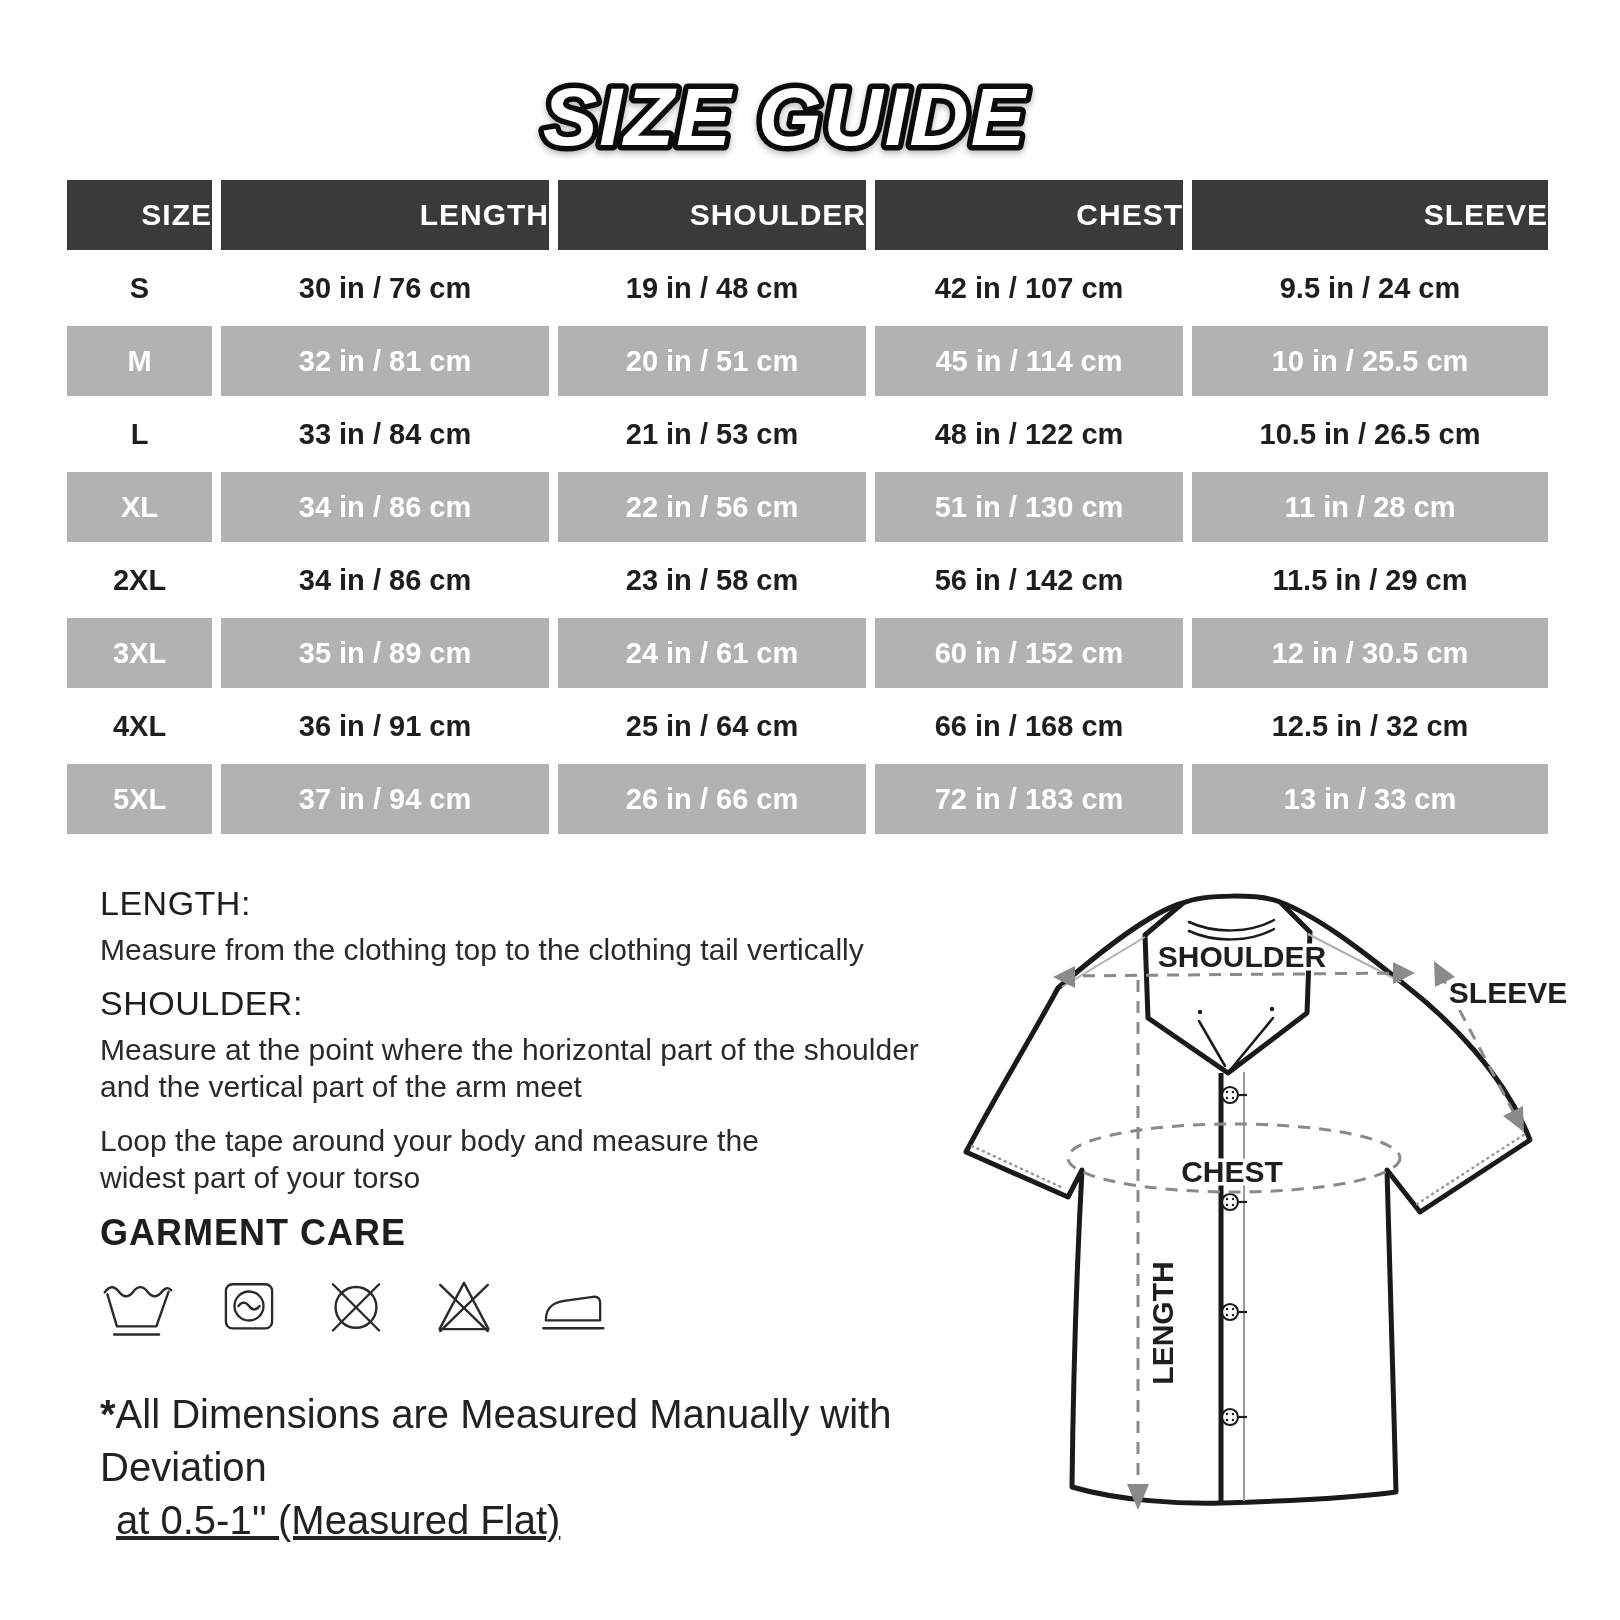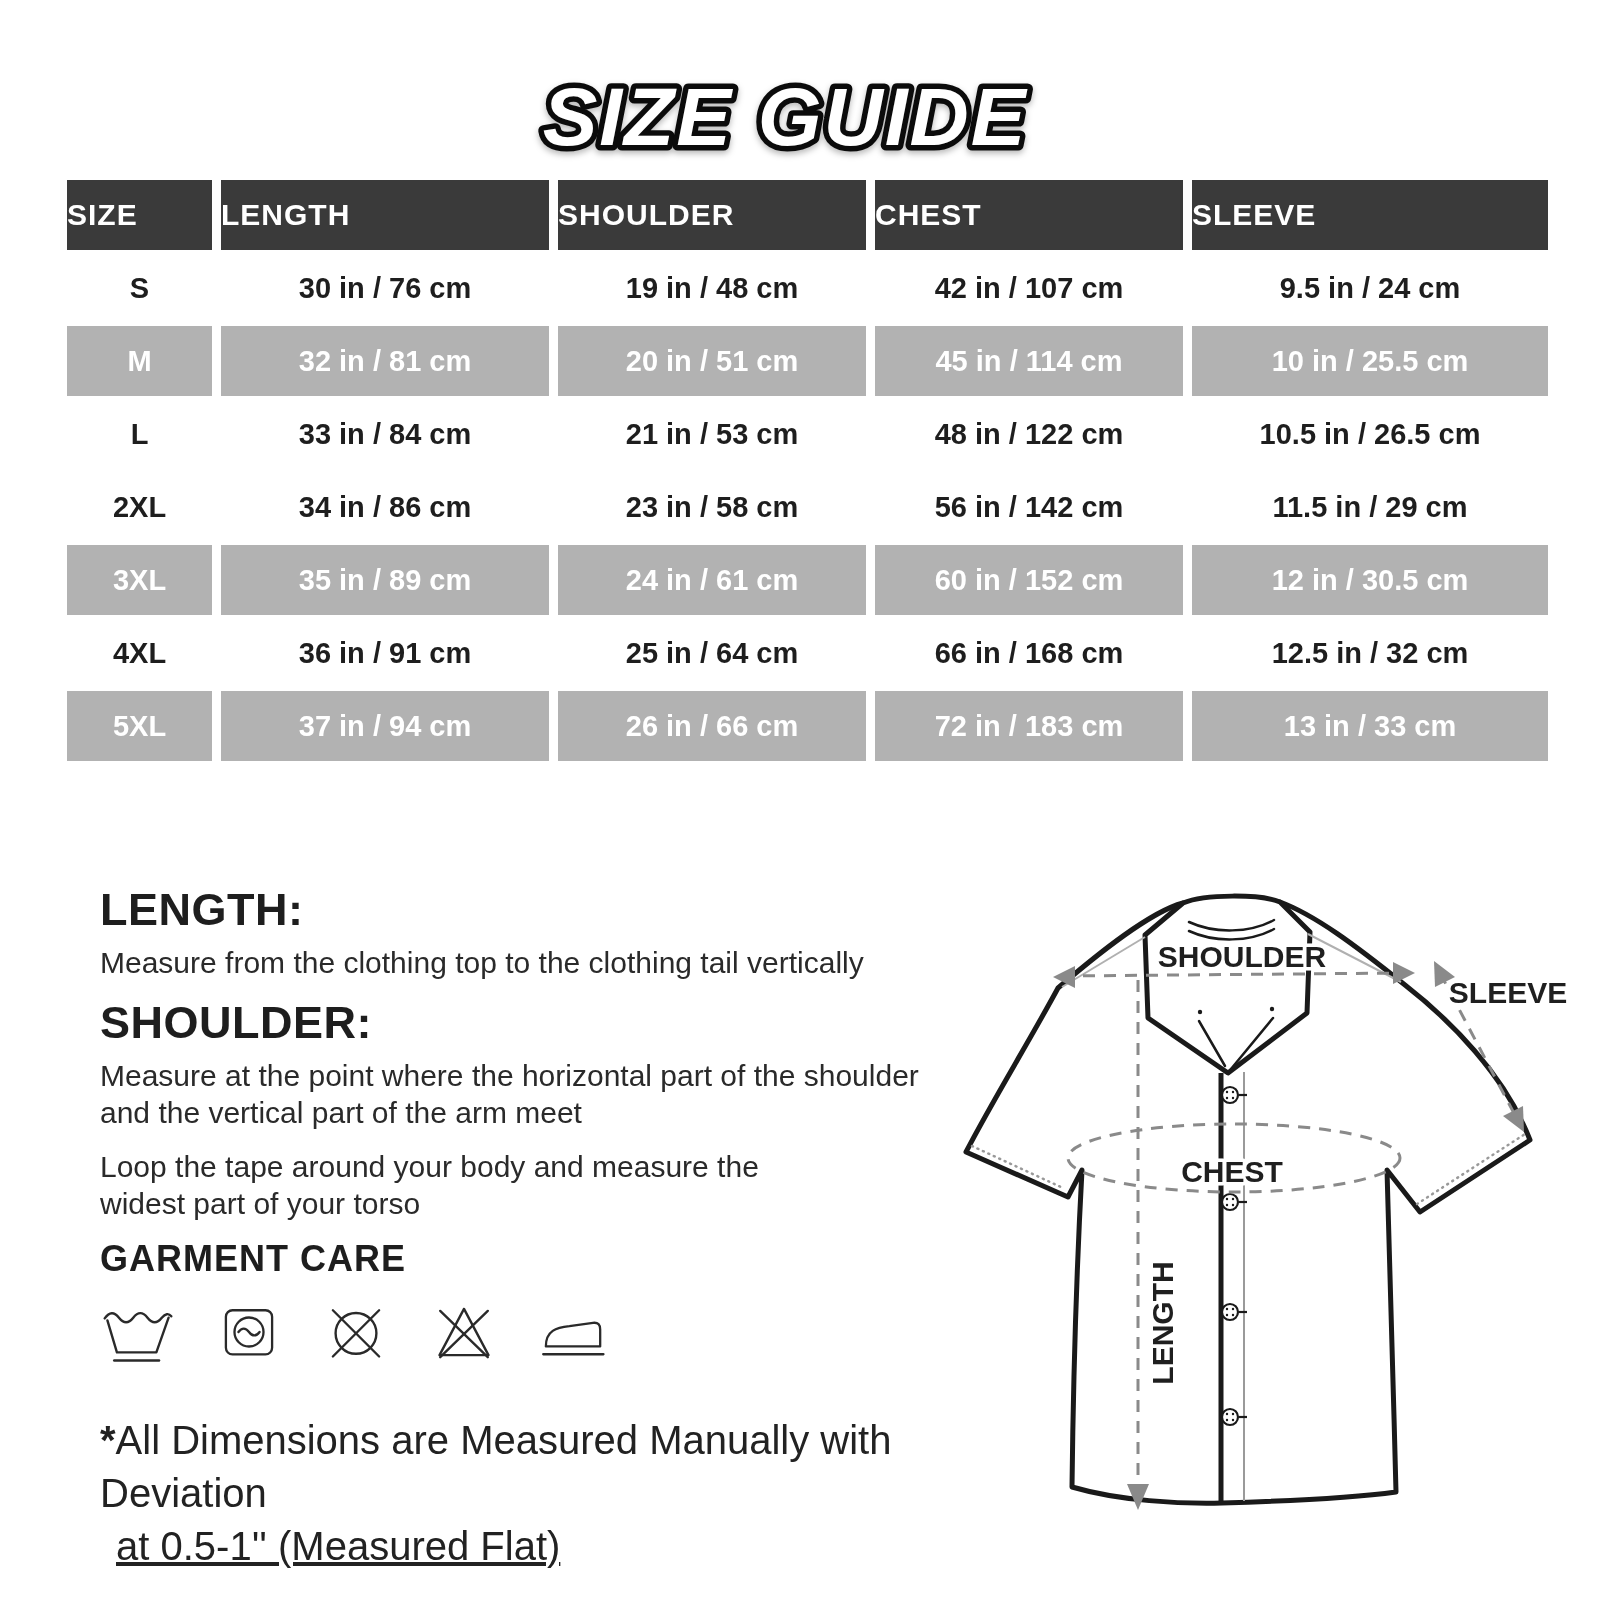--- a/index.html
+++ b/index.html
@@ -7,29 +7,29 @@
         font-family:"Liberation Sans",sans-serif;overflow:hidden;}
 
   
   .title-wrap{position:absolute;left:0;top:20px;width:1620px;height:175px;}
   .title-wrap svg{filter:drop-shadow(0 3px 3px rgba(0,0,0,0.28));}
 
   
   table.size-table{position:absolute;left:58px;top:177px;border-collapse:separate;
         border-spacing:9px 3px;table-layout:fixed;}
   .size-table th{background:#3a3a3a;color:#ffffff;font-size:30px;font-weight:bold;
-        height:70px;text-align:left;letter-spacing:1px;padding:0;}
+        height:70px;text-align:right;letter-spacing:1px;padding:0;}
   .size-table td{font-size:29px;font-weight:bold;height:70px;text-align:center;
         vertical-align:middle;padding:0;white-space:nowrap;}
   .size-table tr.plain td{background:#ffffff;color:#1e1e1e;}
   .size-table tr.alt td{background:#b2b2b2;color:#ffffff;}
 
   
   .info{position:absolute;left:100px;top:884px;width:910px;}
-  .def-head{font-size:45px;font-weight:bold;color:#1e1e1e;margin:0 0 8px;letter-spacing:.5px;}
+  .def-head{font-size:34px;font-weight:normal;color:#1e1e1e;margin:0 0 8px;letter-spacing:.5px;}
   .def-text{font-size:30px;color:#2a2a2a;margin:0 0 16px;line-height:1.24;}
   .w-length{max-width:900px;} .w-shoulder{max-width:820px;} .w-chest{max-width:680px;}
   .care-head{font-size:36px;font-weight:bold;color:#1e1e1e;margin:6px 0 18px;letter-spacing:1px;}
   .care-icons{display:flex;align-items:flex-end;gap:40px;margin:0 0 48px;}
   .care-icons svg{display:block;}
   .footnote{font-size:40px;color:#222;line-height:1.32;}
   .footnote .star{font-weight:bold;}
   .footnote .line2{padding-left:16px;text-decoration:underline;}
 
   
@@ -86,20 +86,27 @@
         <td>45 in / 114 cm</td>
         <td>10 in / 25.5 cm</td>
       </tr>
       <tr class="plain">
         <td>L</td>
         <td>33 in / 84 cm</td>
         <td>21 in / 53 cm</td>
         <td>48 in / 122 cm</td>
         <td>10.5 in / 26.5 cm</td>
       </tr>
+      <tr class="alt">
+        <td>XL</td>
+        <td>34 in / 86 cm</td>
+        <td>22 in / 56 cm</td>
+        <td>51 in / 130 cm</td>
+        <td>11 in / 28 cm</td>
+      </tr>
       <tr class="plain">
         <td>2XL</td>
         <td>34 in / 86 cm</td>
         <td>23 in / 58 cm</td>
         <td>56 in / 142 cm</td>
         <td>11.5 in / 29 cm</td>
       </tr>
       <tr class="alt">
         <td>3XL</td>
         <td>35 in / 89 cm</td>

